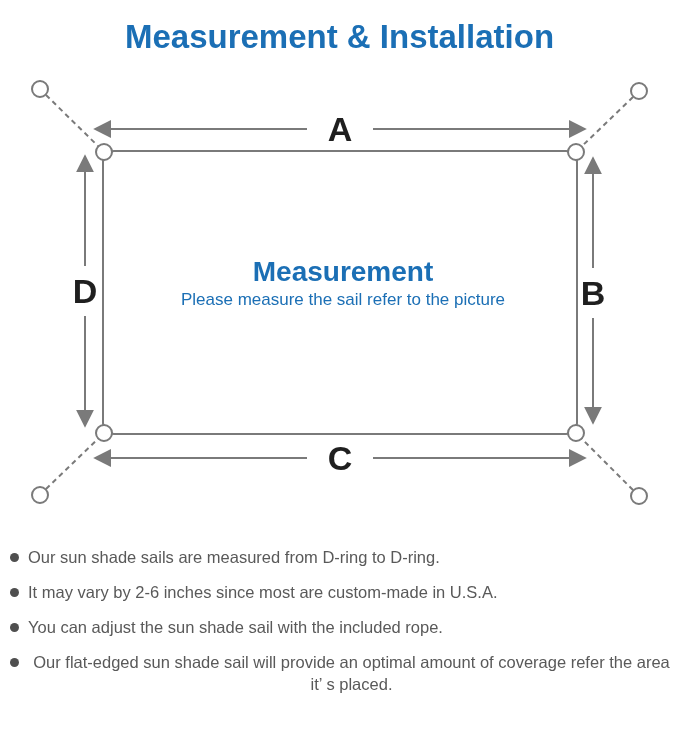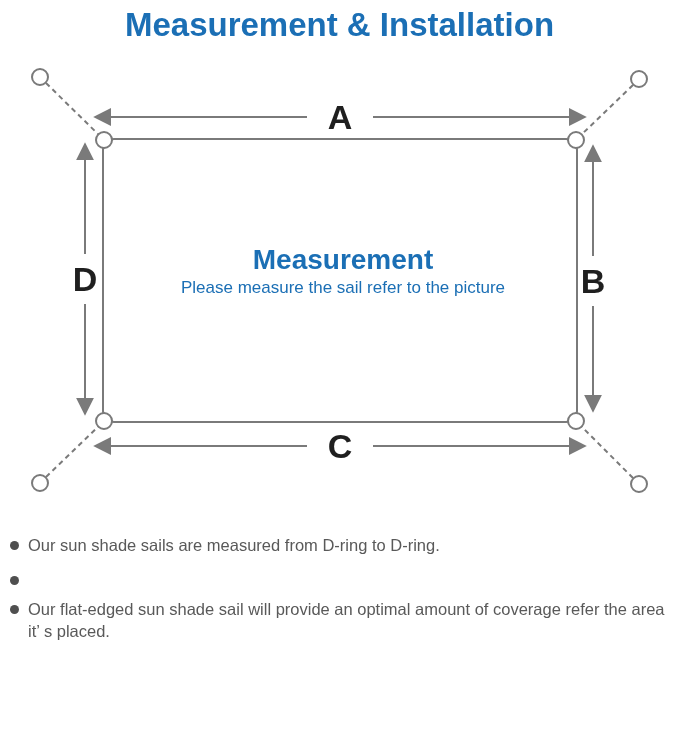--- a/index.html
+++ b/index.html
@@ -12,21 +12,21 @@
     font-family: "Liberation Sans", "DejaVu Sans", sans-serif;
   }
   .page {
     width: 679px;
     height: 739px;
     background: #ffffff;
     position: relative;
   }
   .page-title {
     margin: 0;
-    padding-top: 6px;
+    padding-top: 18px;
     height: 54px;
     text-align: center;
     font-size: 33px;
     font-weight: 700;
     color: #1b6fb5;
     letter-spacing: 0px;
   }
   .diagram-wrap {
     width: 679px;
     height: 460px;
@@ -54,20 +54,21 @@
     margin: 14px 0 0 0;
     padding: 0 4px 0 10px;
   }
   .notes li {
     display: flex;
     align-items: flex-start;
     margin-bottom: 13px;
     color: #595959;
     font-size: 16.5px;
     line-height: 22px;
+    text-align: center;
   }
   .dot {
     flex: 0 0 auto;
     width: 9px;
     height: 9px;
     border-radius: 50%;
     background: #4f4f4f;
     margin: 7px 9px 0 0;
   }
   .note-text {
@@ -129,23 +130,28 @@
 
   <ul class="notes">
 
       <li>
         <span class="dot"></span>
         <span class="note-text">Our sun shade sails are measured from D-ring to D-ring.</span>
       </li>
 
       <li>
         <span class="dot"></span>
+        <span class="note-text">It may vary by 2-6 inches since most are custom-made in U.S.A.</span>
       </li>
 
 
+      <li>
+        <span class="dot"></span>
+        <span class="note-text">You can adjust the sun shade sail with the included rope.</span>
+      </li>
 
       <li>
         <span class="dot"></span>
         <span class="note-text">Our flat-edged sun shade sail will provide an optimal amount of coverage refer the area it’ s placed.</span>
       </li>
     </ul>
 
 </div>
 
 </body></html>

